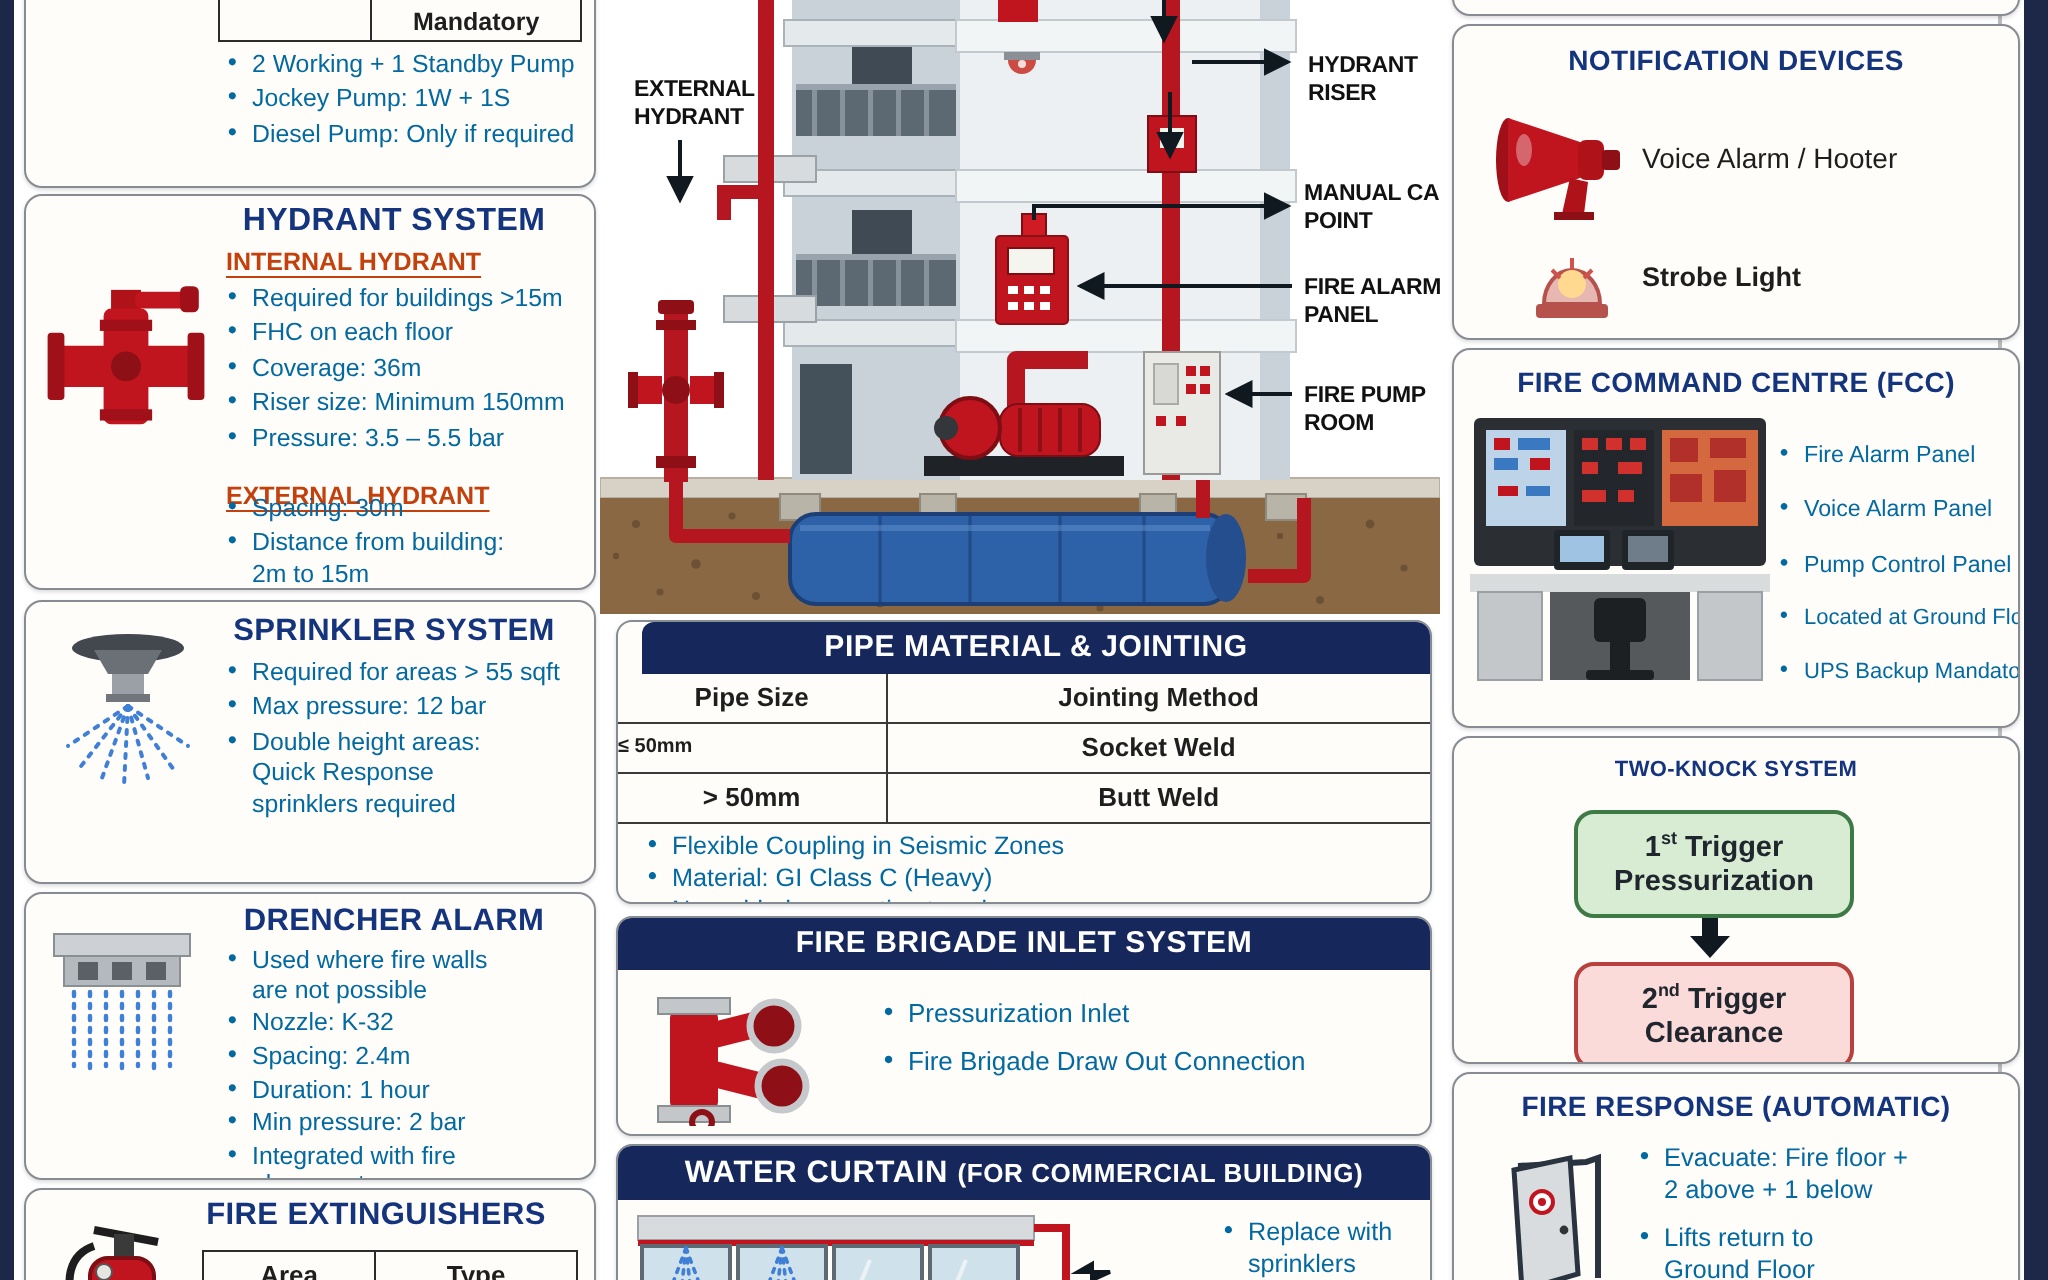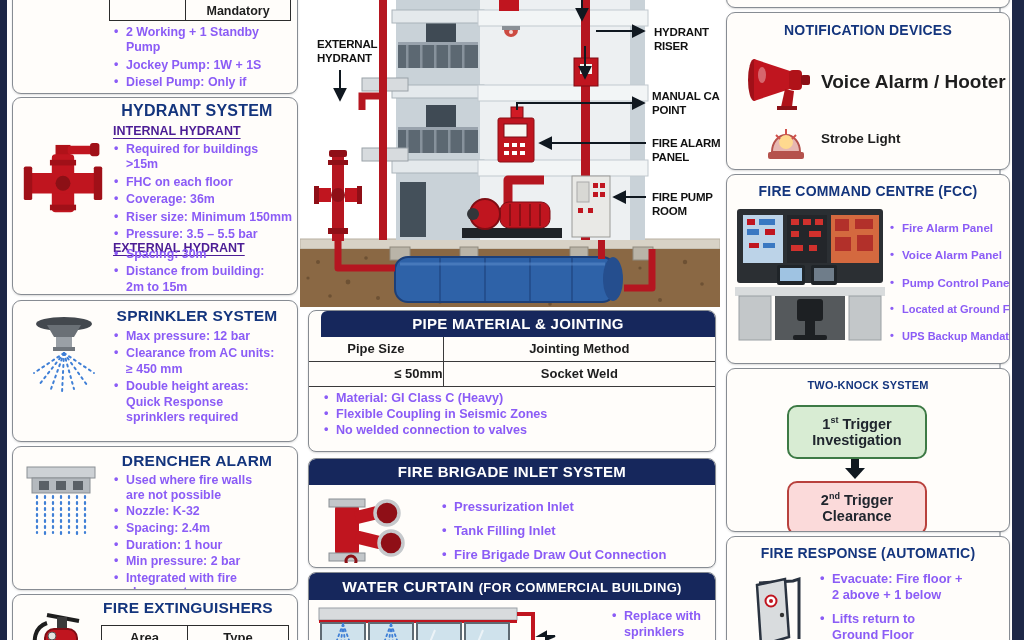--- a/index.html
+++ b/index.html
@@ -3,25 +3,25 @@
 <meta charset="utf-8">
 <style>
   html,body{margin:0;padding:0;background:#fff;}
   body{width:1024px;height:640px;overflow:hidden;position:relative;
        font-family:"Liberation Sans","DejaVu Sans",sans-serif;color:#1e1e1e;}
   .band{position:absolute;top:0;bottom:0;background:#1d2747;}
   .edge-line{position:absolute;top:0;bottom:0;width:2px;background:#b9bdc2;}
   .panel{position:absolute;background:#fffdfa;border:1.6px solid #878c93;border-radius:9px;
          box-shadow:0 1px 2px rgba(0,0,0,.15);overflow:hidden;}
   .ptitle{font-weight:700;color:#14357d;text-align:center;letter-spacing:.2px;}
-  .subhead{font-weight:700;color:#4c1d95;font-size:12.5px;text-decoration:underline;
+  .subhead{font-weight:700;color:#c2410c;font-size:12.5px;text-decoration:underline;
            text-underline-offset:3px;}
   ul.blt{list-style:none;margin:0;padding:0;}
-  ul.blt li{position:relative;padding-left:13px;font-weight:700;font-size:12.4px;
-            line-height:1.24;margin-bottom:2px;white-space:pre-line;color:#8b5cf6;}
+  ul.blt li{position:relative;padding-left:13px;font-weight:400;font-size:12.4px;
+            line-height:1.24;margin-bottom:2px;white-space:pre-line;color:#0369a1;}
   ul.blt li::before{content:"\2022";position:absolute;left:1px;top:-1px;font-weight:700;}
   .nbar{background:#16275c;color:#fff;font-weight:700;text-align:center;
         border-radius:6px 6px 0 0;letter-spacing:.3px;}
   .abs{position:absolute;}
   .dn-arrow-stem{width:8px;height:9px;background:#101820;margin:0 auto;}
   .dn-arrow-head{width:0;height:0;border-left:10px solid transparent;
         border-right:10px solid transparent;border-top:11px solid #101820;margin:0 auto;}
   .knock-box{position:absolute;left:60px;width:136px;height:50px;border-radius:10px;
         border:2px solid;display:flex;flex-direction:column;align-items:center;
         justify-content:center;font-weight:700;font-size:14.5px;color:#20262e;line-height:1.15;}
@@ -88,23 +88,22 @@
       <path d="M35 38 L10 70"></path>
         <path d="M35 38 L22 74"></path>
         <path d="M35 38 L33 78"></path>
       <path d="M35 38 L45 74"></path>
         <path d="M35 38 L58 70"></path>
         <path d="M35 38 L5 58"></path>
       <path d="M35 38 L65 58"></path>
     </g>
   </svg>
   <ul class="blt abs" style="left:100px;top:28px;width:178px;">
+    <li>Required for areas &gt; 55 sqft</li>
     <li>Max pressure: 12 bar</li>
-    <li>Clearance from AC units:
-≥ 450 mm</li>
     <li>Double height areas:
 Quick Response
 sprinklers required</li>
   </ul>
 </div>
 
 <div class="panel" style="left:12px;top:446px;width:284px;height:142px;">
   <div class="ptitle" style="position:absolute;left:86px;top:5px;width:196px;font-size:15.5px;">DRENCHER ALARM</div>
   <svg class="abs" style="left:10px;top:16px;" width="76" height="78" viewBox="0 0 76 78">
     <rect x="4" y="4" width="68" height="11" fill="#cdd1d5" stroke="#8a8f94"></rect>
@@ -312,46 +311,49 @@
 </svg>
 
 <div class="panel" style="left:308px;top:310px;width:406px;height:140px;border-radius:8px;">
   <div class="nbar" style="height:26px;line-height:26px;font-size:15px;margin-left:12px;">PIPE MATERIAL &amp; JOINTING</div>
   <div style="display:flex;flex-direction:column;">
     <div style="display:flex;height:24px;border-bottom:1.5px solid #3a3a3a;">
       <div style="width:33%;border-right:1.5px solid #3a3a3a;text-align:center;font-weight:700;font-size:13px;line-height:24px;">Pipe Size</div>
       <div style="width:67%;text-align:center;font-weight:700;font-size:13px;line-height:24px;">Jointing Method</div>
     </div>
     <div style="display:flex;height:24px;border-bottom:1.5px solid #3a3a3a;">
-      <div style="width:33%;border-right:1.5px solid #3a3a3a;text-align:right;font-weight:600;font-size:13px;line-height:24px;">≤ 50mm</div>
+      <div style="width:33%;border-right:1.5px solid #3a3a3a;text-align:left;font-weight:600;font-size:10px;line-height:24px;">≤ 50mm</div>
       <div style="width:67%;text-align:center;font-weight:600;font-size:13px;line-height:24px;">Socket Weld</div>
     </div>
+    <div style="display:flex;height:24px;border-bottom:1.5px solid #3a3a3a;">
+      <div style="width:33%;border-right:1.5px solid #3a3a3a;text-align:center;font-weight:600;font-size:13px;line-height:24px;">&gt; 50mm</div>
+      <div style="width:67%;text-align:center;font-weight:600;font-size:13px;line-height:24px;">Butt Weld</div>
+    </div>
   </div>
   <ul class="blt" style="margin:5px 0 0 14px;">
+    <li style="font-size:12.6px;line-height:1.1;">Flexible Coupling in Seismic Zones</li>
     <li style="font-size:12.6px;line-height:1.1;">Material: GI Class C (Heavy)</li>
-    <li style="font-size:12.6px;line-height:1.1;">Flexible Coupling in Seismic Zones</li>
     <li style="font-size:12.6px;line-height:1.1;">No welded connection to valves</li>
   </ul>
 </div>
 
 <div class="panel" style="left:308px;top:458px;width:406px;height:108px;border-radius:8px;">
   <div class="nbar" style="height:26px;line-height:26px;font-size:15px;">FIRE BRIGADE INLET SYSTEM</div>
   <svg class="abs" style="left:16px;top:34px;" width="92" height="70" viewBox="0 0 92 70">
     <rect x="10" y="12" width="24" height="50" rx="4" fill="#c0151f"></rect>
     <rect x="4" y="6" width="36" height="8" fill="#c3c7ca" stroke="#8a8f94"></rect>
     <rect x="4" y="60" width="36" height="8" fill="#c3c7ca" stroke="#8a8f94"></rect>
     <rect x="30" y="16" width="26" height="13" rx="3" fill="#c0151f" transform="rotate(-14 40 22)"></rect>
     <rect x="30" y="40" width="28" height="13" rx="3" fill="#c0151f" transform="rotate(14 42 47)"></rect>
     <circle cx="62" cy="20" r="12" fill="#8f0f17" stroke="#c6c9cc" stroke-width="3.5"></circle>
     <circle cx="66" cy="50" r="12" fill="#8f0f17" stroke="#c6c9cc" stroke-width="3.5"></circle>
     <circle cx="26" cy="68" r="5" fill="none" stroke="#8c1016" stroke-width="3"></circle>
   </svg>
   <ul class="blt abs" style="left:132px;top:40px;width:260px;">
     <li style="font-size:13px;margin-bottom:8px;">Pressurization Inlet</li>
-    <li style="font-size:13px;margin-bottom:8px;">Tank Filling Inlet</li>
     <li style="font-size:13px;">Fire Brigade Draw Out Connection</li>
   </ul>
 </div>
 
 <div class="panel" style="left:308px;top:572px;width:406px;height:120px;border-radius:8px;">
   <div class="nbar" style="height:27px;line-height:27px;">
     <span style="font-size:15.5px;">WATER CURTAIN</span>
     <span style="font-size:13px;">(FOR COMMERCIAL BUILDING)</span>
   </div>
   <svg class="abs" style="left:8px;top:33px;" width="240" height="84" viewBox="0 0 240 84">
@@ -392,21 +394,21 @@
   <div class="ptitle" style="margin-top:9px;font-size:14px;">NOTIFICATION DEVICES</div>
   <svg class="abs" style="left:18px;top:34px;" width="70" height="66" viewBox="0 0 70 66">
     <ellipse cx="9" cy="33" rx="6" ry="21" fill="#a01018"></ellipse>
     <polygon points="9,12 9,54 45,42 45,24" fill="#c0151f"></polygon>
     <rect x="44" y="23" width="13" height="20" rx="4" fill="#b01219"></rect>
     <rect x="56" y="28" width="9" height="10" rx="2" fill="#8c1016"></rect>
     <path d="M40 42 L36 60 L47 60 L49 44 Z" fill="#b01219"></path>
     <rect x="32" y="59" width="20" height="4" fill="#8c1016"></rect>
     <ellipse cx="17" cy="28" rx="4" ry="8" fill="#ffffff" opacity=".35"></ellipse>
   </svg>
-  <div class="abs" style="left:94px;top:58px;font-weight:700;font-size:19px;">Voice Alarm / Hooter</div>
+  <div class="abs" style="left:94px;top:58px;font-weight:400;font-size:14px;">Voice Alarm / Hooter</div>
   <svg class="abs" style="left:36px;top:102px;" width="46" height="48" viewBox="0 0 46 48">
     <rect x="5" y="37" width="36" height="7" rx="2" fill="#b5524c"></rect>
     <path d="M9 37 A14 17 0 0 1 37 37 Z" fill="#e7b7b1" stroke="#b5524c" stroke-width="2"></path>
     <circle cx="23" cy="27" r="7" fill="#ffd98f"></circle>
     <path d="M23 14 V20 M13 20 L17 24 M33 20 L29 24" stroke="#d2514b" stroke-width="2"></path>
   </svg>
   <div class="abs" style="left:94px;top:118px;font-weight:600;font-size:13.5px;">Strobe Light</div>
 </div>
 
 <div class="panel" style="left:726px;top:174px;width:282px;height:188px;">
@@ -459,21 +461,21 @@
     <li style="font-size:11.6px;white-space:nowrap;margin-bottom:13px;">Pump Control Panel</li>
     <li style="font-size:11px;white-space:nowrap;margin-bottom:13px;">Located at Ground Floor</li>
     <li style="font-size:11px;white-space:nowrap;">UPS Backup Mandatory</li>
   </ul>
 </div>
 
 <div class="panel" style="left:726px;top:368px;width:282px;height:162px;">
   <div class="ptitle" style="margin-top:10px;font-size:11px;">TWO-KNOCK SYSTEM</div>
   <div class="knock-box" style="top:36px;background:#d8ecd3;border-color:#3d7a45;">
     <div><span>1</span><sup>st</sup><span> Trigger</span></div>
-    <div>Investigation</div>
+    <div>Pressurization</div>
   </div>
   <div class="abs" style="left:60px;top:90px;width:136px;">
     <div class="dn-arrow-stem"></div>
       <div class="dn-arrow-head"></div>
   </div>
   <div class="knock-box" style="top:112px;background:#fbdada;border-color:#b8413d;">
     <div><span>2</span><sup>nd</sup><span> Trigger</span></div>
     <div>Clearance</div>
   </div>
 </div>

